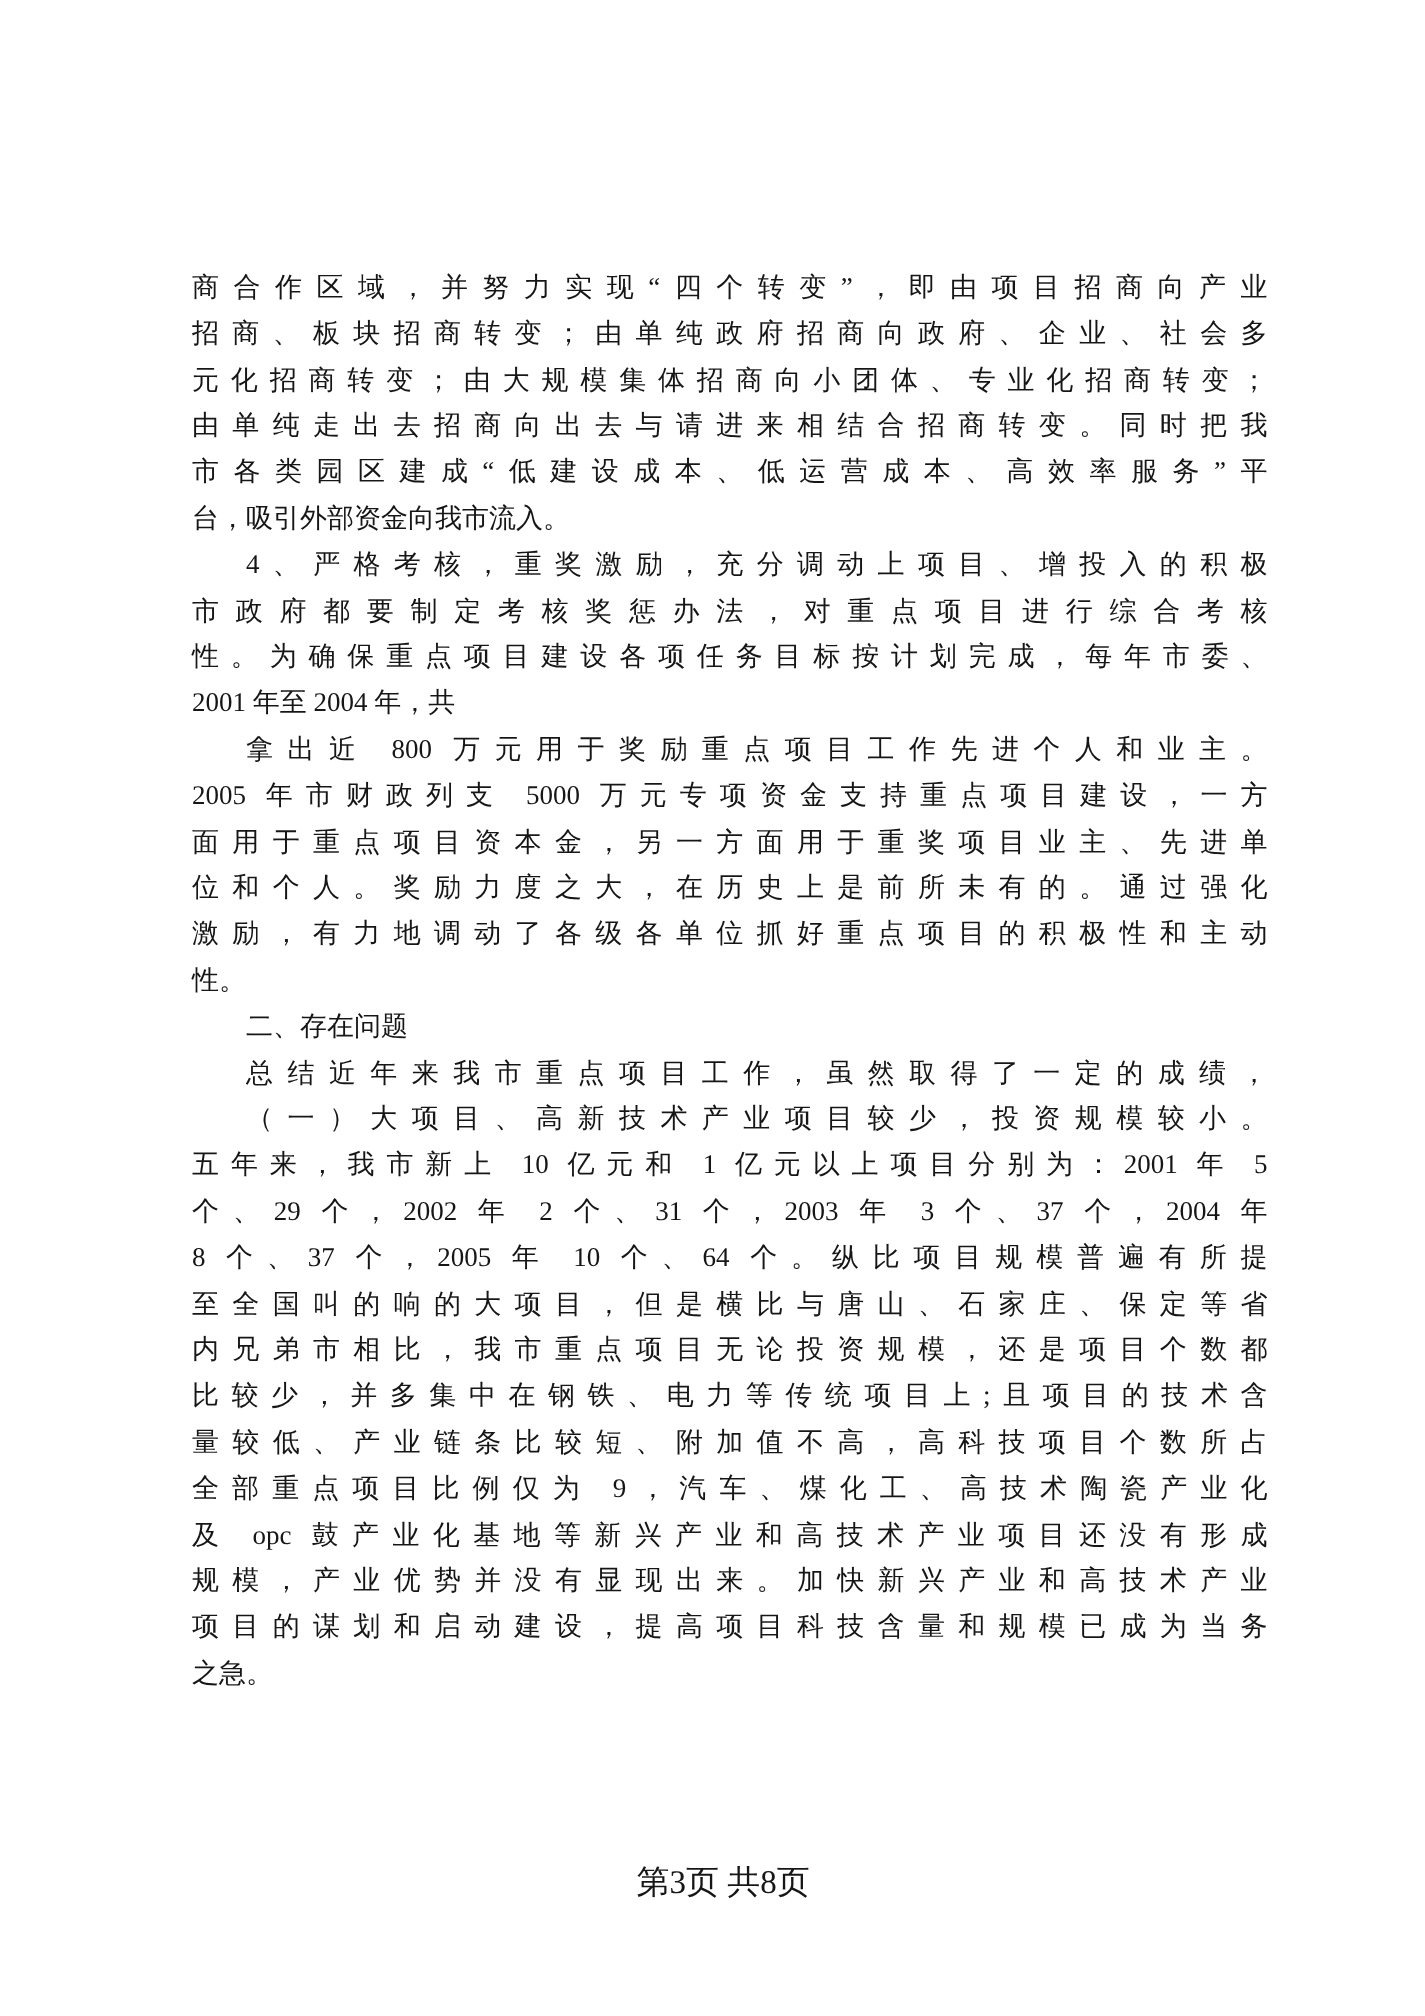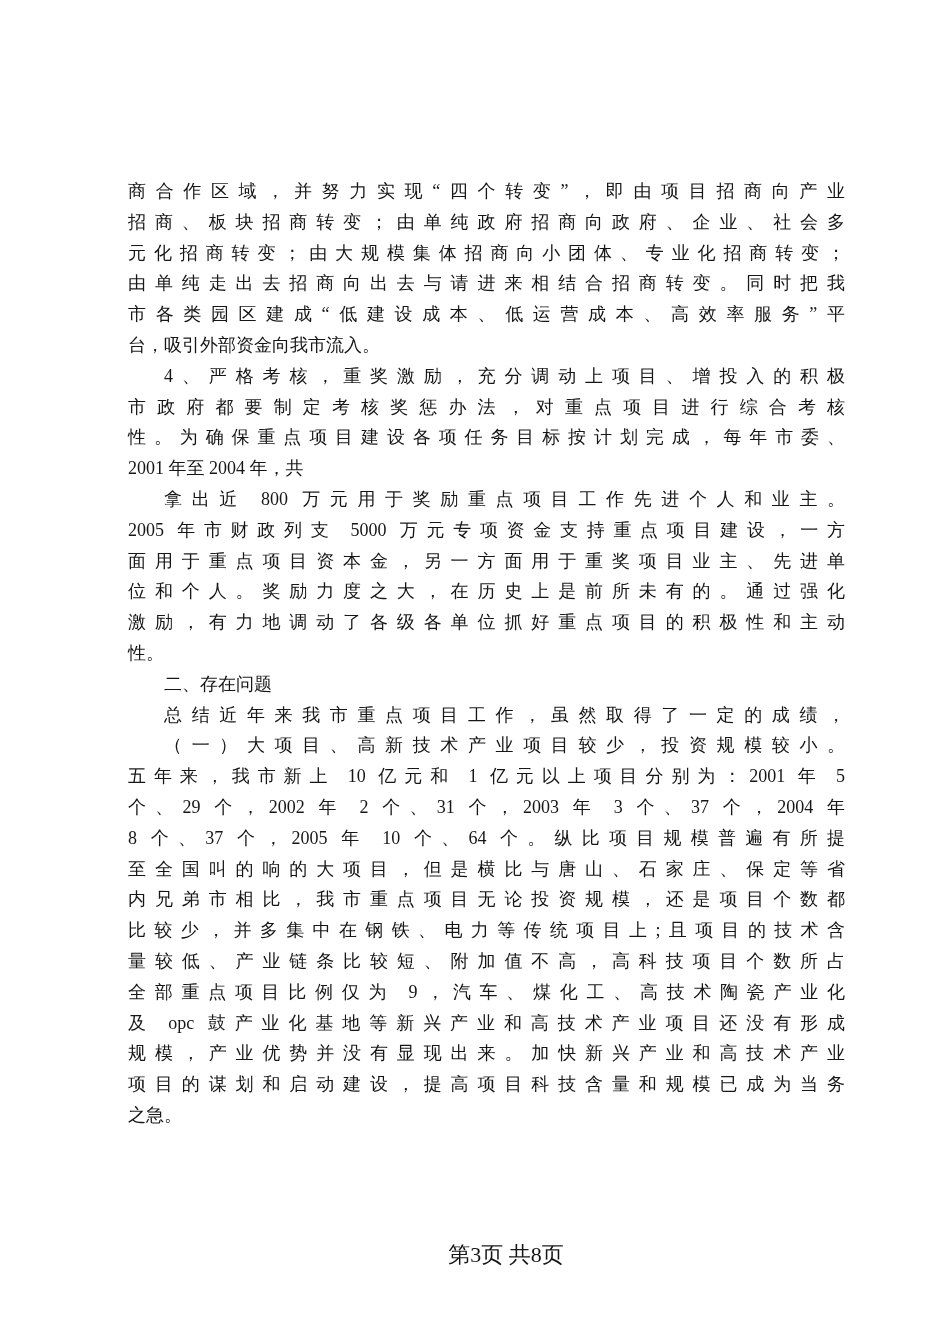--- a/index.html
+++ b/index.html
@@ -42,21 +42,21 @@
   }
   .line.para-start {
     text-indent: 2em;
   }
   .line.para-end {
     text-align-last: left;
   }
   .footer {
     position: absolute;
     top: 1240px;
-    left: 140px;
+    left: 116px;
     width: 732px;
     text-align: center;
     font-size: 22px;
     color: #161616;
   }
 </style>
 </head>
 <body>
 
 <div class="page">

